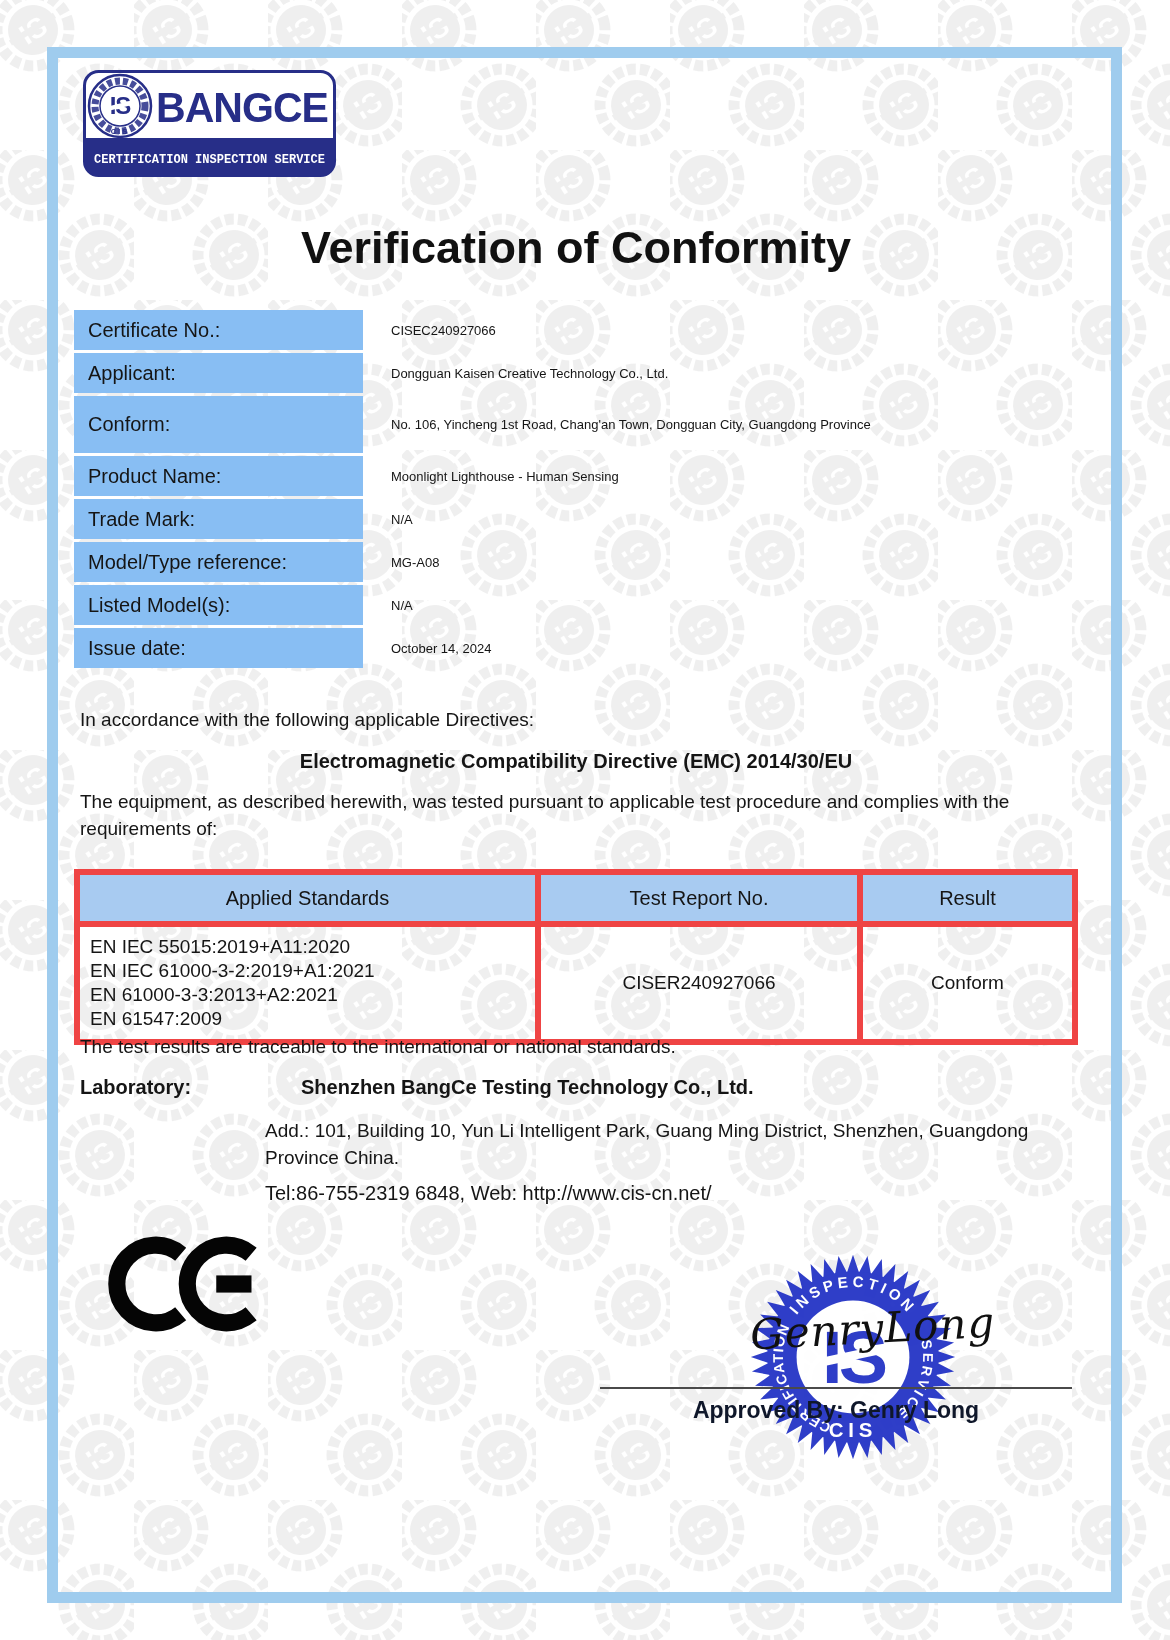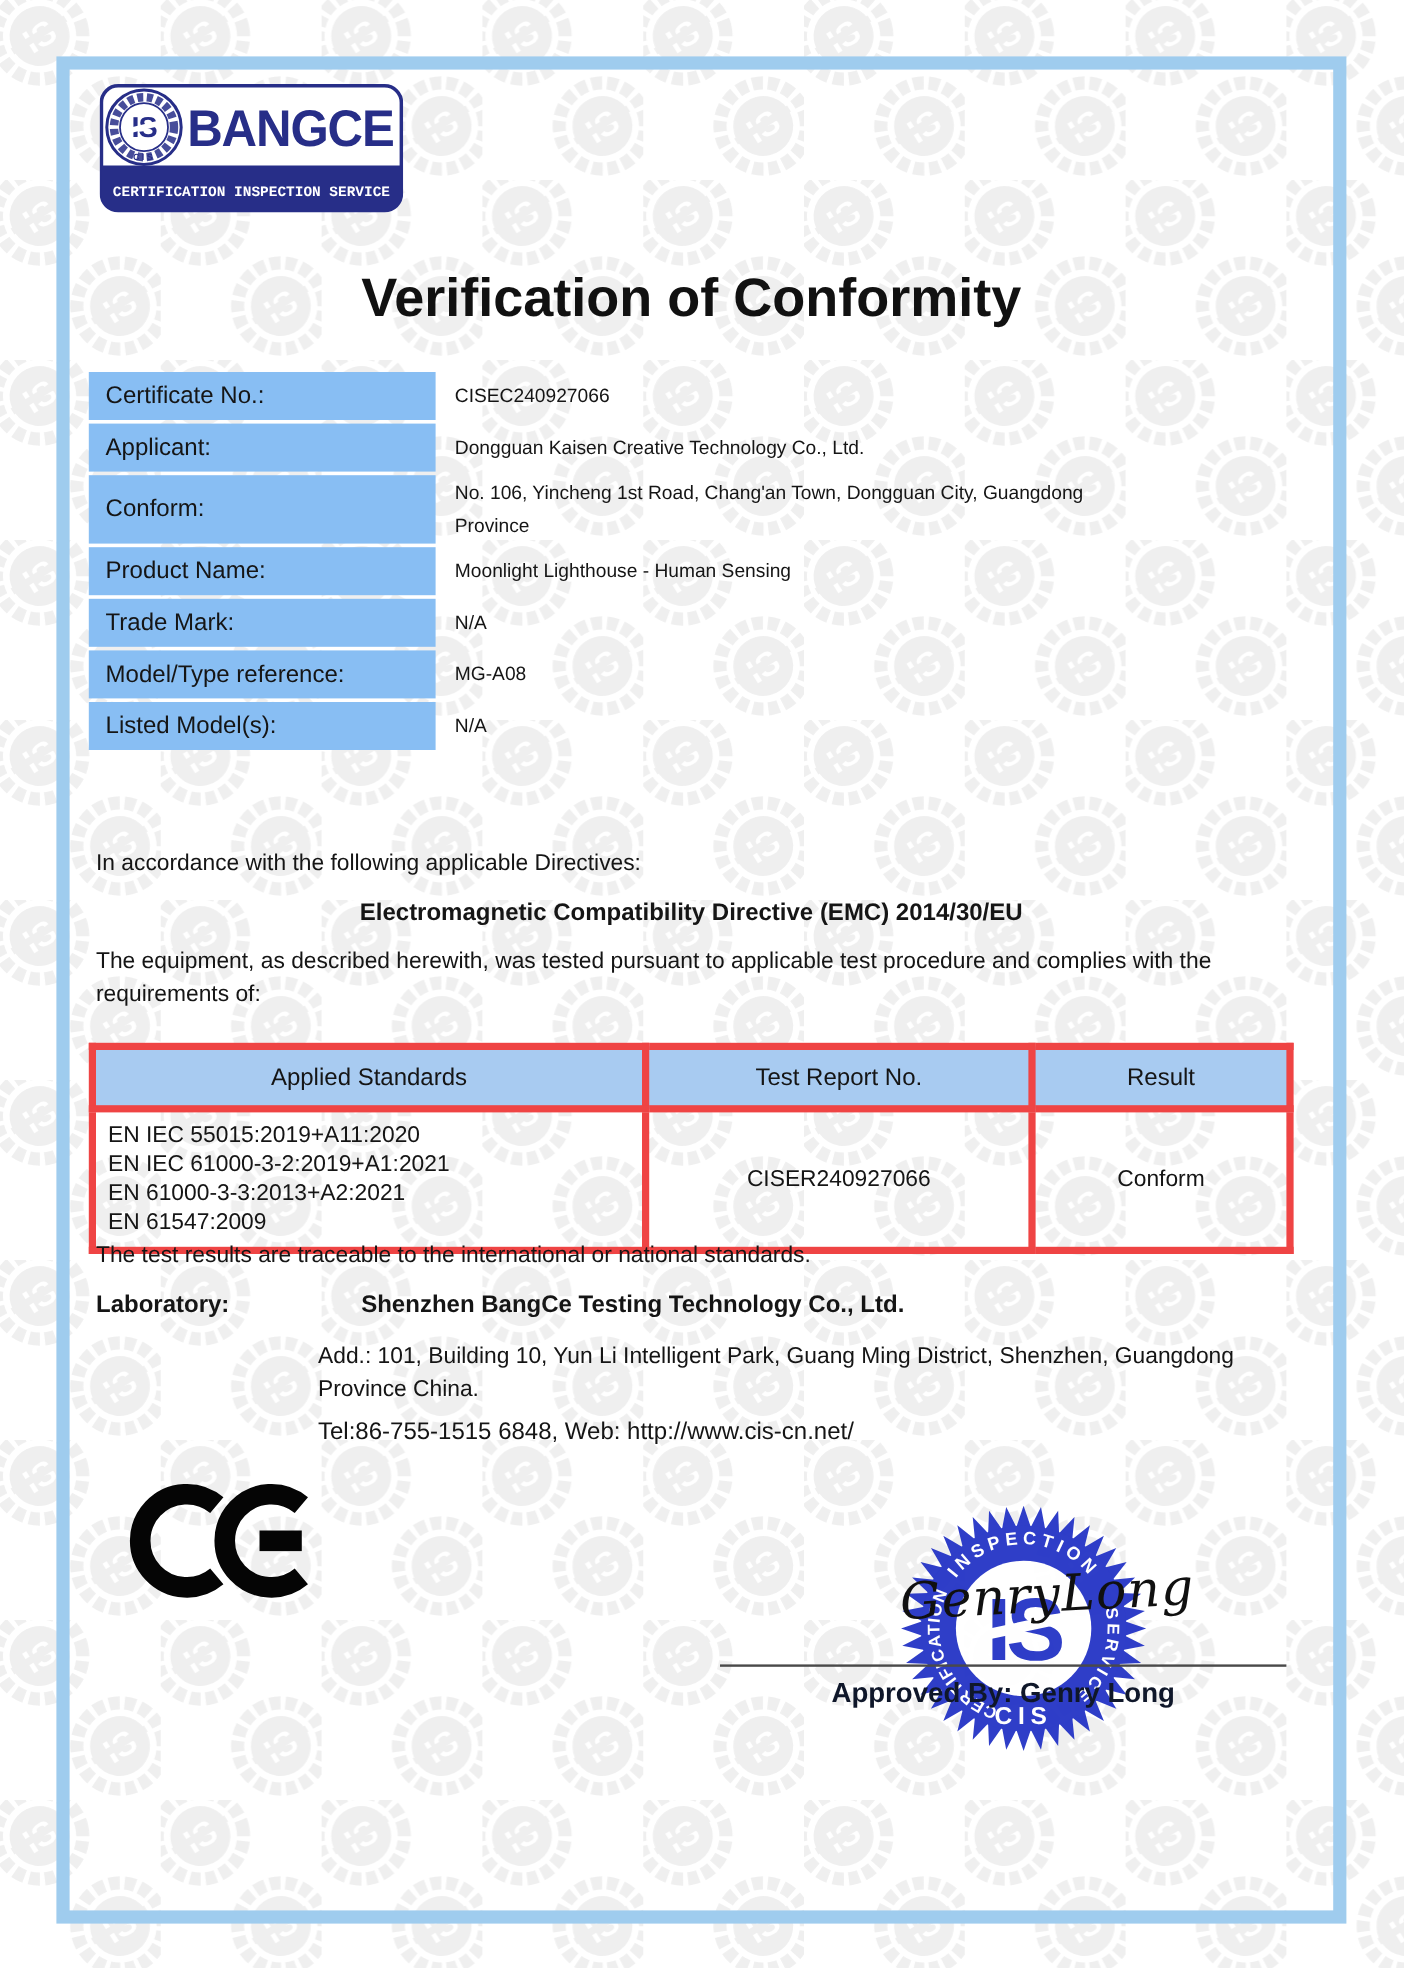--- a/index.html
+++ b/index.html
@@ -22,22 +22,22 @@
   #content{position:absolute;left:0;top:0;width:1170px;height:1640px;z-index:2;border-radius:14px;}
   
   #logo-box{left:83px;top:70px;}
   
   #title{left:80px;top:222px;width:992px;text-align:center;
     font-size:45px;font-weight:bold;letter-spacing:0;color:#111;}
   
   .field-row{position:absolute;left:74px;width:998px;display:flex;}
   .field-label{width:289px;background:var(--label-blue);display:flex;align-items:center;
     padding-left:14px;box-sizing:border-box;font-size:20px;}
-  .field-value{margin-left:16px;width:640px;display:flex;align-items:center;
-    font-size:16px;line-height:27px;}
+  .field-value{margin-left:28px;width:640px;display:flex;align-items:center;
+    font-size:13px;line-height:27px;}
   .field-value .wrapbox{width:565px;}
   
   .para{position:absolute;left:80px;font-size:19px;line-height:27px;}
   .bold-center{position:absolute;left:80px;width:992px;text-align:center;
     font-size:20px;font-weight:bold;}
   
   #std-table{position:absolute;left:74px;top:869px;width:998px;
     border-collapse:collapse;table-layout:fixed;}
   #std-table th,#std-table td{border:6px solid #ef4444;}
   #std-table th{background:var(--table-header-blue);font-weight:normal;
@@ -127,20 +127,24 @@
     <div class="field-label">Trade Mark:</div>
     <div class="field-value">N/A</div>
   </div>
   <div class="field-row" style="top:542px;height:40px">
     <div class="field-label">Model/Type reference:</div>
     <div class="field-value">MG-A08</div>
   </div>
   <div class="field-row" style="top:585px;height:40px">
     <div class="field-label">Listed Model(s):</div>
     <div class="field-value">N/A</div>
+  </div>
+  <div class="field-row" style="top:628px;height:40px">
+    <div class="field-label">Issue date:</div>
+    <div class="field-value">October 14, 2024</div>
   </div>
 
   <div class="para" style="top:706px">In accordance with the following applicable Directives:</div>
   <div class="bold-center" style="top:750px">Electromagnetic Compatibility Directive (EMC) 2014/30/EU</div>
   <div class="para" style="top:788px;width:952px">The equipment, as described herewith, was tested pursuant to applicable test procedure and complies with the requirements of:</div>
 
   <table id="std-table">
     <colgroup>
         <col style="width:461px">
         <col style="width:322px">
@@ -163,21 +167,21 @@
       <td class="center">Conform</td>
     </tr>
   </tbody>
     </table>
 
   <div class="para" style="top:1033px">The test results are traceable to the international or national standards.</div>
 
   <div class="lab-label">Laboratory:</div>
   <div class="lab-name">Shenzhen BangCe Testing Technology Co., Ltd.</div>
   <div class="lab-addr">Add.: 101, Building 10, Yun Li Intelligent Park, Guang Ming District, Shenzhen, Guangdong Province China.</div>
-  <div class="lab-tel">Tel:86-755-1515 6848, Web: http://www.cis-cn.net/</div>
+  <div class="lab-tel">Tel:86-755-2319 6848, Web: http://www.cis-cn.net/</div>
 
   <svg id="ce-mark" class="abs" width="176" height="112" viewBox="0 0 185 124">
     <path d="M 86.6 29.1 A 43 43 0 1 0 86.6 94.9" fill="none" stroke="#050505" stroke-width="19"></path>
     <path d="M 164.6 29.1 A 43 43 0 1 0 164.6 94.9" fill="none" stroke="#050505" stroke-width="19"></path>
     <rect x="126" y="52.5" width="39" height="19" fill="#050505"></rect>
   </svg>
 
   <svg id="stamp" class="abs" width="214" height="214" viewBox="-110 -110 220 220">
     <defs>
       <path id="arcL" d="M -27.0 66.8 A 72 72 0 0 1 -66.8 -27.0" fill="none"></path>

